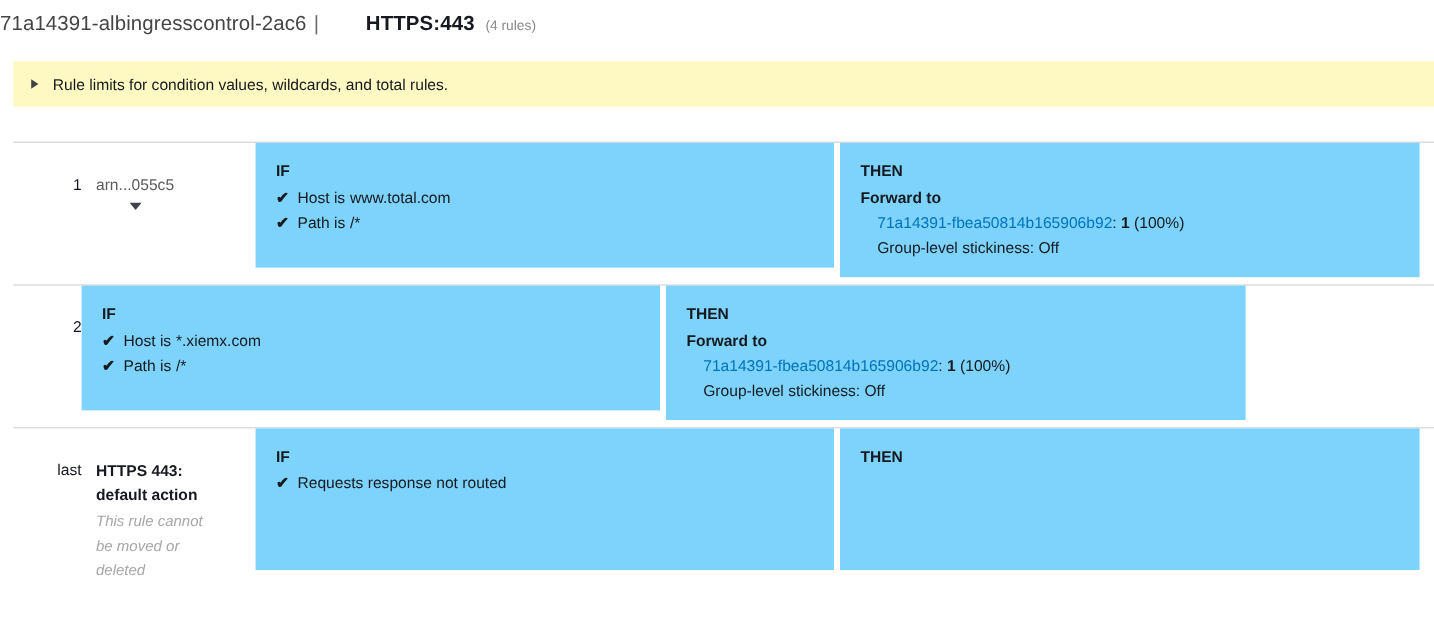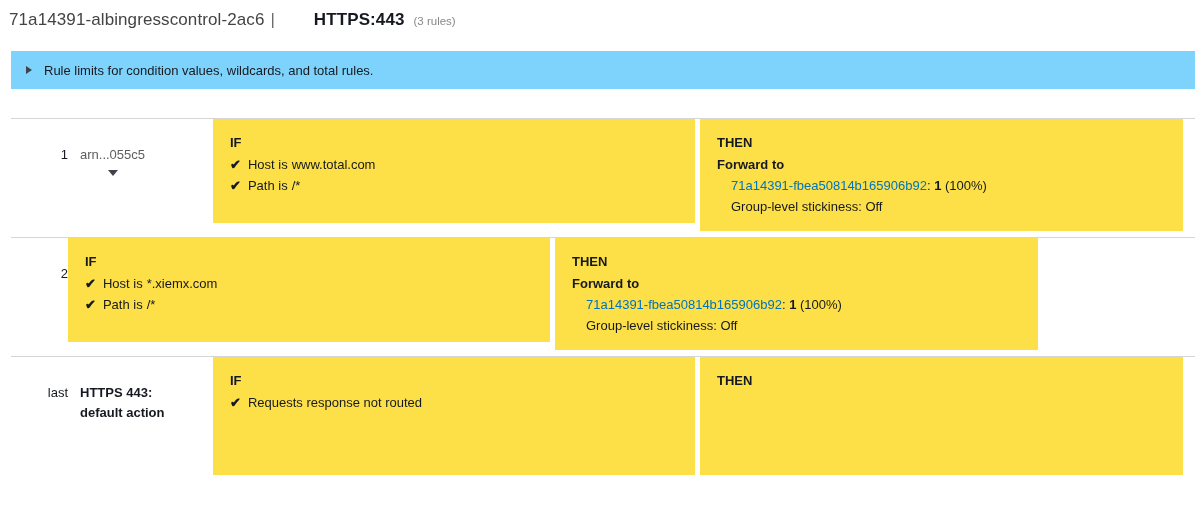--- a/index.html
+++ b/index.html
@@ -12,21 +12,21 @@
     height: 515px;
     font-family: "Liberation Sans", sans-serif;
     color: #16191f;
     overflow: hidden;
     position: relative;
   }
 
   
   .page-header {
     position: absolute;
-    left: 9px;
+    left: 0;
     top: 10px;
     height: 30px;
     display: flex;
     align-items: baseline;
     white-space: nowrap;
   }
   .header-listener {
     font-size: 17px;
     font-weight: 400;
     color: #444444;
@@ -50,21 +50,21 @@
     margin-left: 9px;
   }
 
   
   .info-banner {
     position: absolute;
     left: 11px;
     top: 51px;
     width: 1184px;
     height: 38px;
-    background: #7dd3fc;
+    background: #fef9c3;
     display: flex;
     align-items: center;
     box-sizing: border-box;
     padding-left: 15px;
   }
   .disclosure-triangle {
     width: 0;
     height: 0;
     border-left: 6px solid #3f4349;
     border-top: 4.5px solid transparent;
@@ -145,21 +145,21 @@
     font-size: 12.5px;
     font-style: italic;
     color: #a6a6a6;
     line-height: 20.5px;
     max-width: 100px;
     margin-top: 1px;
   }
 
   
   .panel {
-    background: #fde047;
+    background: #7dd3fc;
     box-sizing: border-box;
     padding: 14px 16px 14px 17px;
   }
   .panel-if {
     width: 482px;
     flex: 0 0 482px;
   }
   .panel-spacer {
     width: 5px;
     flex: 0 0 5px;
@@ -235,21 +235,21 @@
   .panel-h-120 { min-height: 104px; }
   .panel-h-last { min-height: 118px; }
 </style>
 </head>
 <body>
 
 <div class="page-header">
   <span class="header-listener">71a14391-albingresscontrol-2ac6</span>
   <span class="header-sep">|</span>
   <span class="header-protocol">HTTPS:443</span>
-  <span class="header-count">(3 rules)</span>
+  <span class="header-count">(4 rules)</span>
 </div>
 
 <div class="info-banner">
   <span class="disclosure-triangle"></span>
   <span class="info-banner-text">Rule limits for condition values, wildcards, and total rules.</span>
 </div>
 
 <div class="rules">
 
   <div class="rule-divider"></div>
@@ -311,20 +311,21 @@
   </div>
 
   <div class="rule-divider"></div>
 
   <div class="rule-row row-h-last">
     <div class="col-index">
       <span class="index-text">last</span>
     </div>
     <div class="col-arn">
       <div class="default-title">HTTPS 443: default action</div>
+      <div class="default-note">This rule cannot be moved or deleted</div>
     </div>
     <div class="panel panel-if panel-h-last">
       <div class="panel-label">IF</div>
       <div class="cond-line">
         <span class="check-icon">✔</span>
         <span class="cond-text">Requests response not routed</span>
       </div>
     </div>
     <div class="panel-spacer"></div>
     <div class="panel panel-then panel-h-last">

